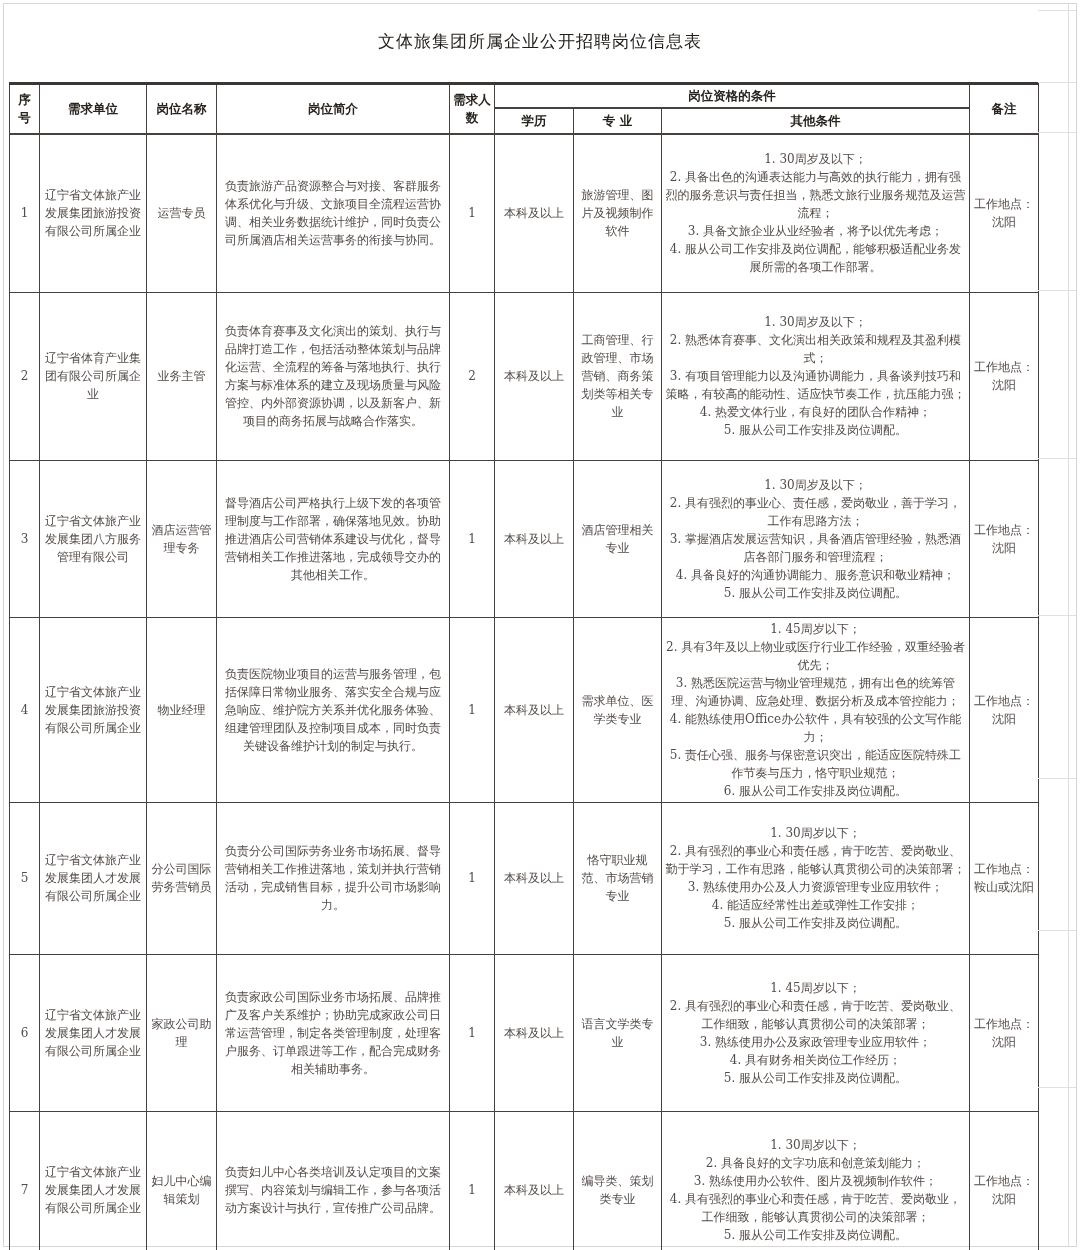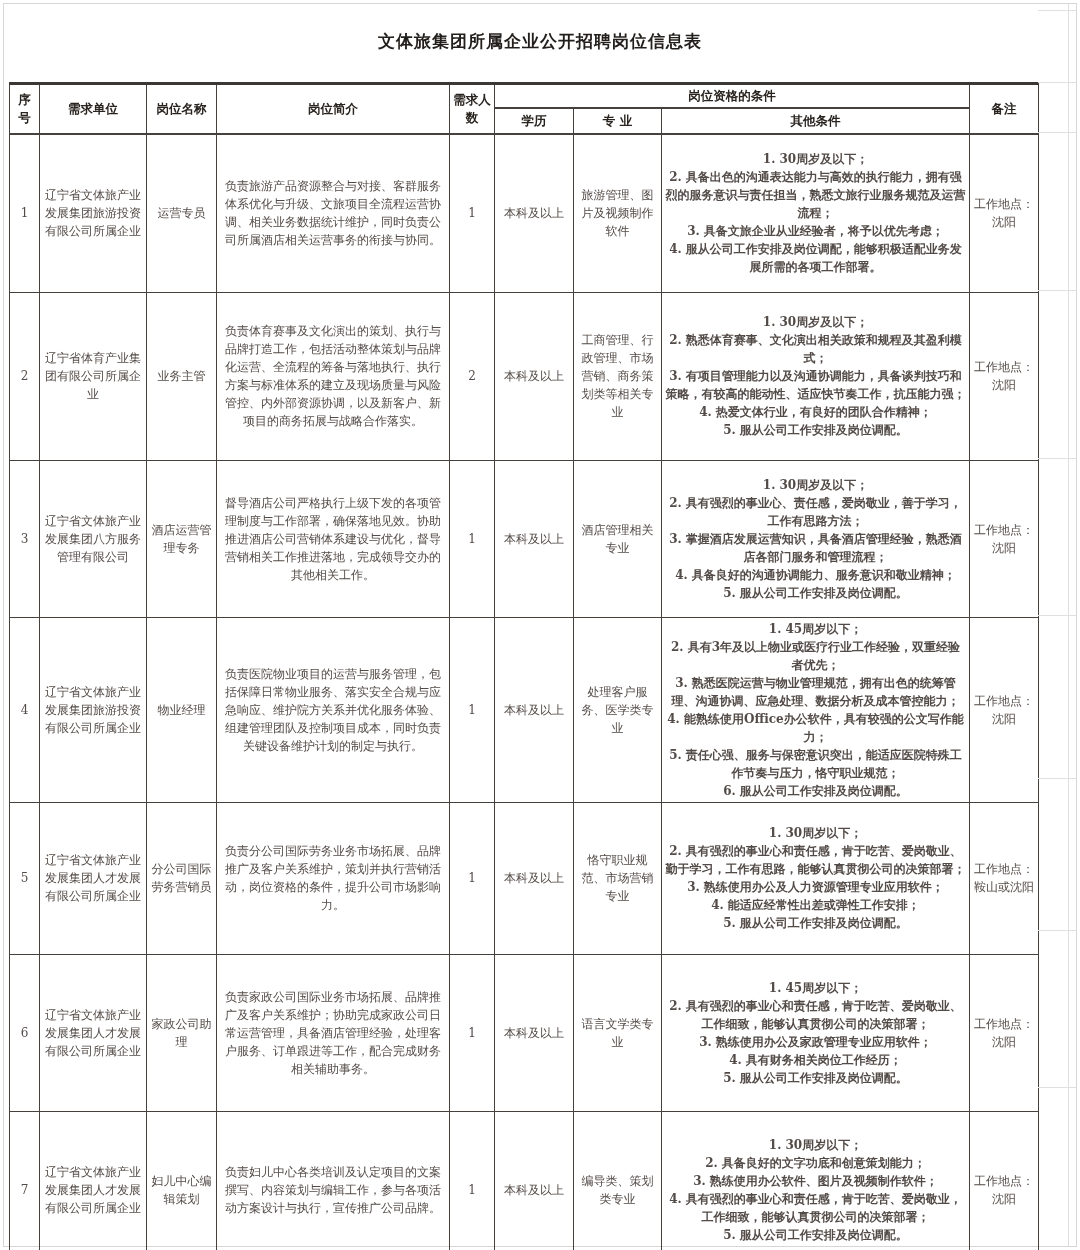--- a/index.html
+++ b/index.html
@@ -11,21 +11,21 @@
     overflow:hidden;
   }
   .page-frame{
     position:absolute;left:3px;top:3px;right:3px;bottom:3px;
     border:1px solid #d6d6d6;
     pointer-events:none;
   }
   .doc-title{
     position:absolute;left:0;top:30px;width:1080px;
     text-align:center;
-    font-size:17px;font-weight:bold;color:#221e1b;
+    font-size:17px;font-weight:normal;color:#221e1b;
     letter-spacing:1px;
   }
   table.recruit{
     position:absolute;left:9px;top:82px;
     width:1029px;
     border-collapse:collapse;table-layout:fixed;
     border-top:3px solid #3b3734;
     border-bottom:3px solid #3b3734;
   }
   table.recruit th,table.recruit td{
@@ -43,21 +43,21 @@
   tr.body-first td{border-top:2px solid #46413d;}
   table.recruit td{
     font-size:12px;color:#534b47;
     text-align:center;line-height:1.5;
   }
   td.cell-summary{
     text-align:left;padding:4px 7px;line-height:1.6;
   }
   td.cell-conditions{
     text-align:left;padding:4px 4px 4px 5px;
-    line-height:1.45;white-space:pre-line;font-weight:bold;
+    line-height:1.45;white-space:pre-line;
   }
   td.cell-remark{white-space:pre-line;line-height:1.6;margin-left:32px;}
   td.cell-unit{padding:2px 5px;line-height:1.55;}
   
   .ghost-vline{
     position:absolute;left:1068px;top:4px;width:0;height:1242px;
     border-left:1px solid #dedede;
   }
   .ghost-hline{
     position:absolute;left:1038px;width:38px;height:0;
@@ -148,51 +148,51 @@
         <td class="cell-remark">工作地点：
 沈阳</td>
       </tr>
       <tr style="height:163px">
         <td>4</td>
         <td class="cell-unit">辽宁省文体旅产业发展集团旅游投资有限公司所属企业</td>
         <td>物业经理</td>
         <td class="cell-summary">负责医院物业项目的运营与服务管理，包括保障日常物业服务、落实安全合规与应急响应、维护院方关系并优化服务体验、组建管理团队及控制项目成本，同时负责关键设备维护计划的制定与执行。</td>
         <td>1</td>
         <td>本科及以上</td>
-        <td>处理客户服务、医学类专业</td>
+        <td>需求单位、医学类专业</td>
         <td class="cell-conditions">1. 45周岁以下；
 2. 具有3年及以上物业或医疗行业工作经验，双重经验者优先；
 3. 熟悉医院运营与物业管理规范，拥有出色的统筹管理、沟通协调、应急处理、数据分析及成本管控能力；
 4. 能熟练使用Office办公软件，具有较强的公文写作能力；
 5. 责任心强、服务与保密意识突出，能适应医院特殊工作节奏与压力，恪守职业规范；
 6. 服从公司工作安排及岗位调配。</td>
         <td class="cell-remark">工作地点：
 沈阳</td>
       </tr>
       <tr style="height:152px">
         <td>5</td>
         <td class="cell-unit">辽宁省文体旅产业发展集团人才发展有限公司所属企业</td>
         <td>分公司国际劳务营销员</td>
-        <td class="cell-summary">负责分公司国际劳务业务市场拓展、品牌推广及客户关系维护，策划并执行营销活动，岗位资格的条件，提升公司市场影响力。</td>
+        <td class="cell-summary">负责分公司国际劳务业务市场拓展、督导营销相关工作推进落地，策划并执行营销活动，完成销售目标，提升公司市场影响力。</td>
         <td>1</td>
         <td>本科及以上</td>
         <td>恪守职业规范、市场营销专业</td>
         <td class="cell-conditions">1. 30周岁以下；
 2. 具有强烈的事业心和责任感，肯于吃苦、爱岗敬业、勤于学习，工作有思路，能够认真贯彻公司的决策部署；
 3. 熟练使用办公及人力资源管理专业应用软件；
 4. 能适应经常性出差或弹性工作安排；
 5. 服从公司工作安排及岗位调配。</td>
         <td class="cell-remark">工作地点：
 鞍山或沈阳</td>
       </tr>
       <tr style="height:157px">
         <td>6</td>
         <td class="cell-unit">辽宁省文体旅产业发展集团人才发展有限公司所属企业</td>
         <td>家政公司助理</td>
-        <td class="cell-summary">负责家政公司国际业务市场拓展、品牌推广及客户关系维护；协助完成家政公司日常运营管理，具备酒店管理经验，处理客户服务、订单跟进等工作，配合完成财务相关辅助事务。</td>
+        <td class="cell-summary">负责家政公司国际业务市场拓展、品牌推广及客户关系维护；协助完成家政公司日常运营管理，制定各类管理制度，处理客户服务、订单跟进等工作，配合完成财务相关辅助事务。</td>
         <td>1</td>
         <td>本科及以上</td>
         <td>语言文学类专业</td>
         <td class="cell-conditions">1. 45周岁以下；
 2. 具有强烈的事业心和责任感，肯于吃苦、爱岗敬业、工作细致，能够认真贯彻公司的决策部署；
 3. 熟练使用办公及家政管理专业应用软件；
 4. 具有财务相关岗位工作经历；
 5. 服从公司工作安排及岗位调配。</td>
         <td class="cell-remark">工作地点：
 沈阳</td>

